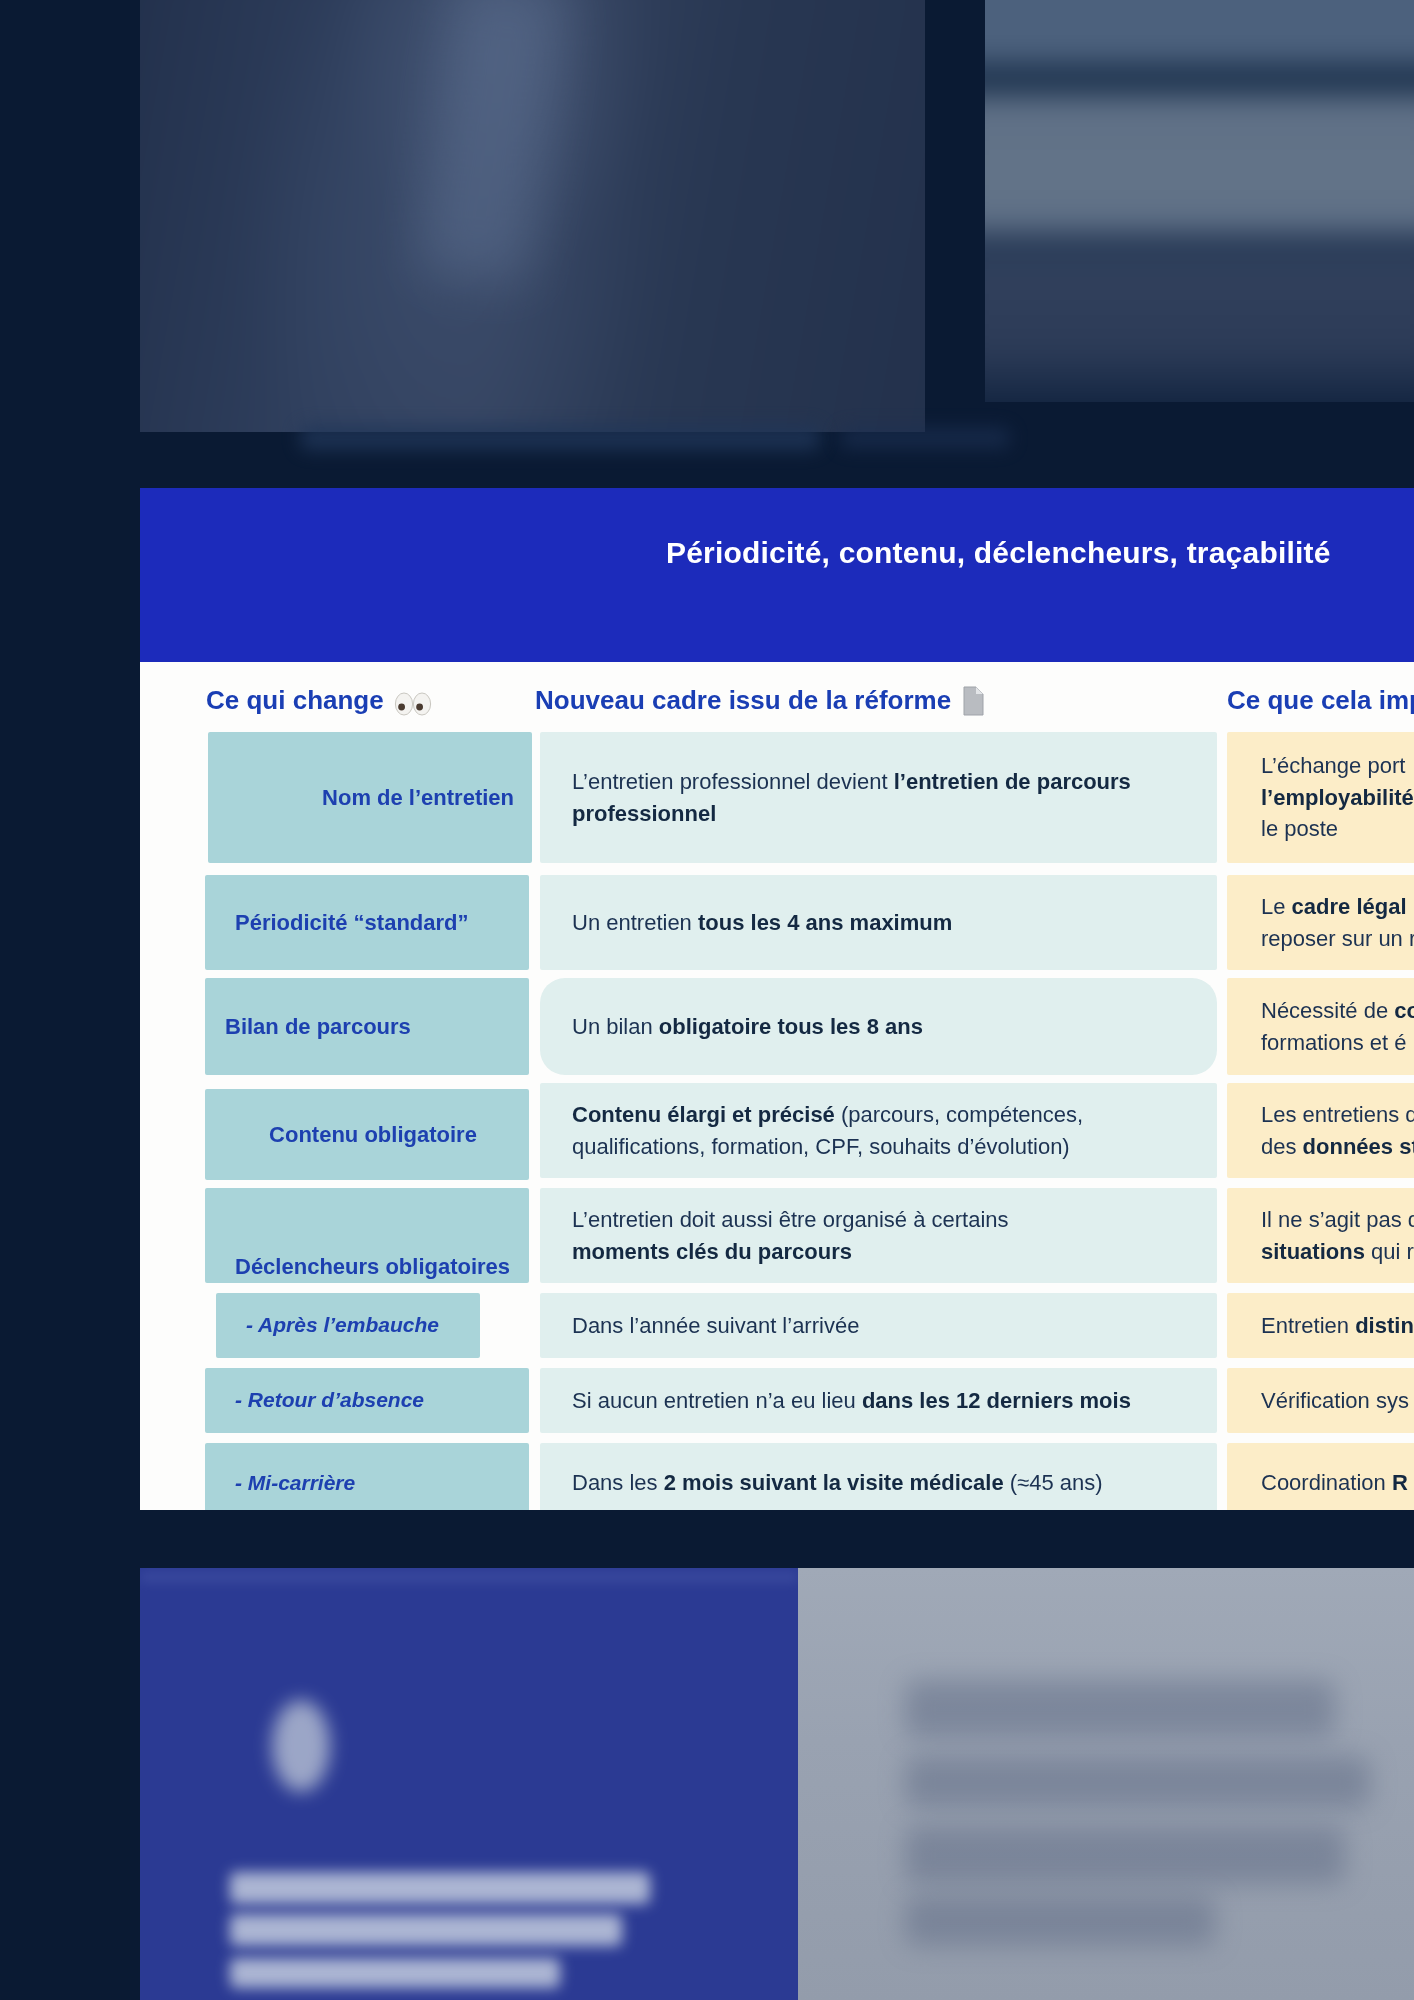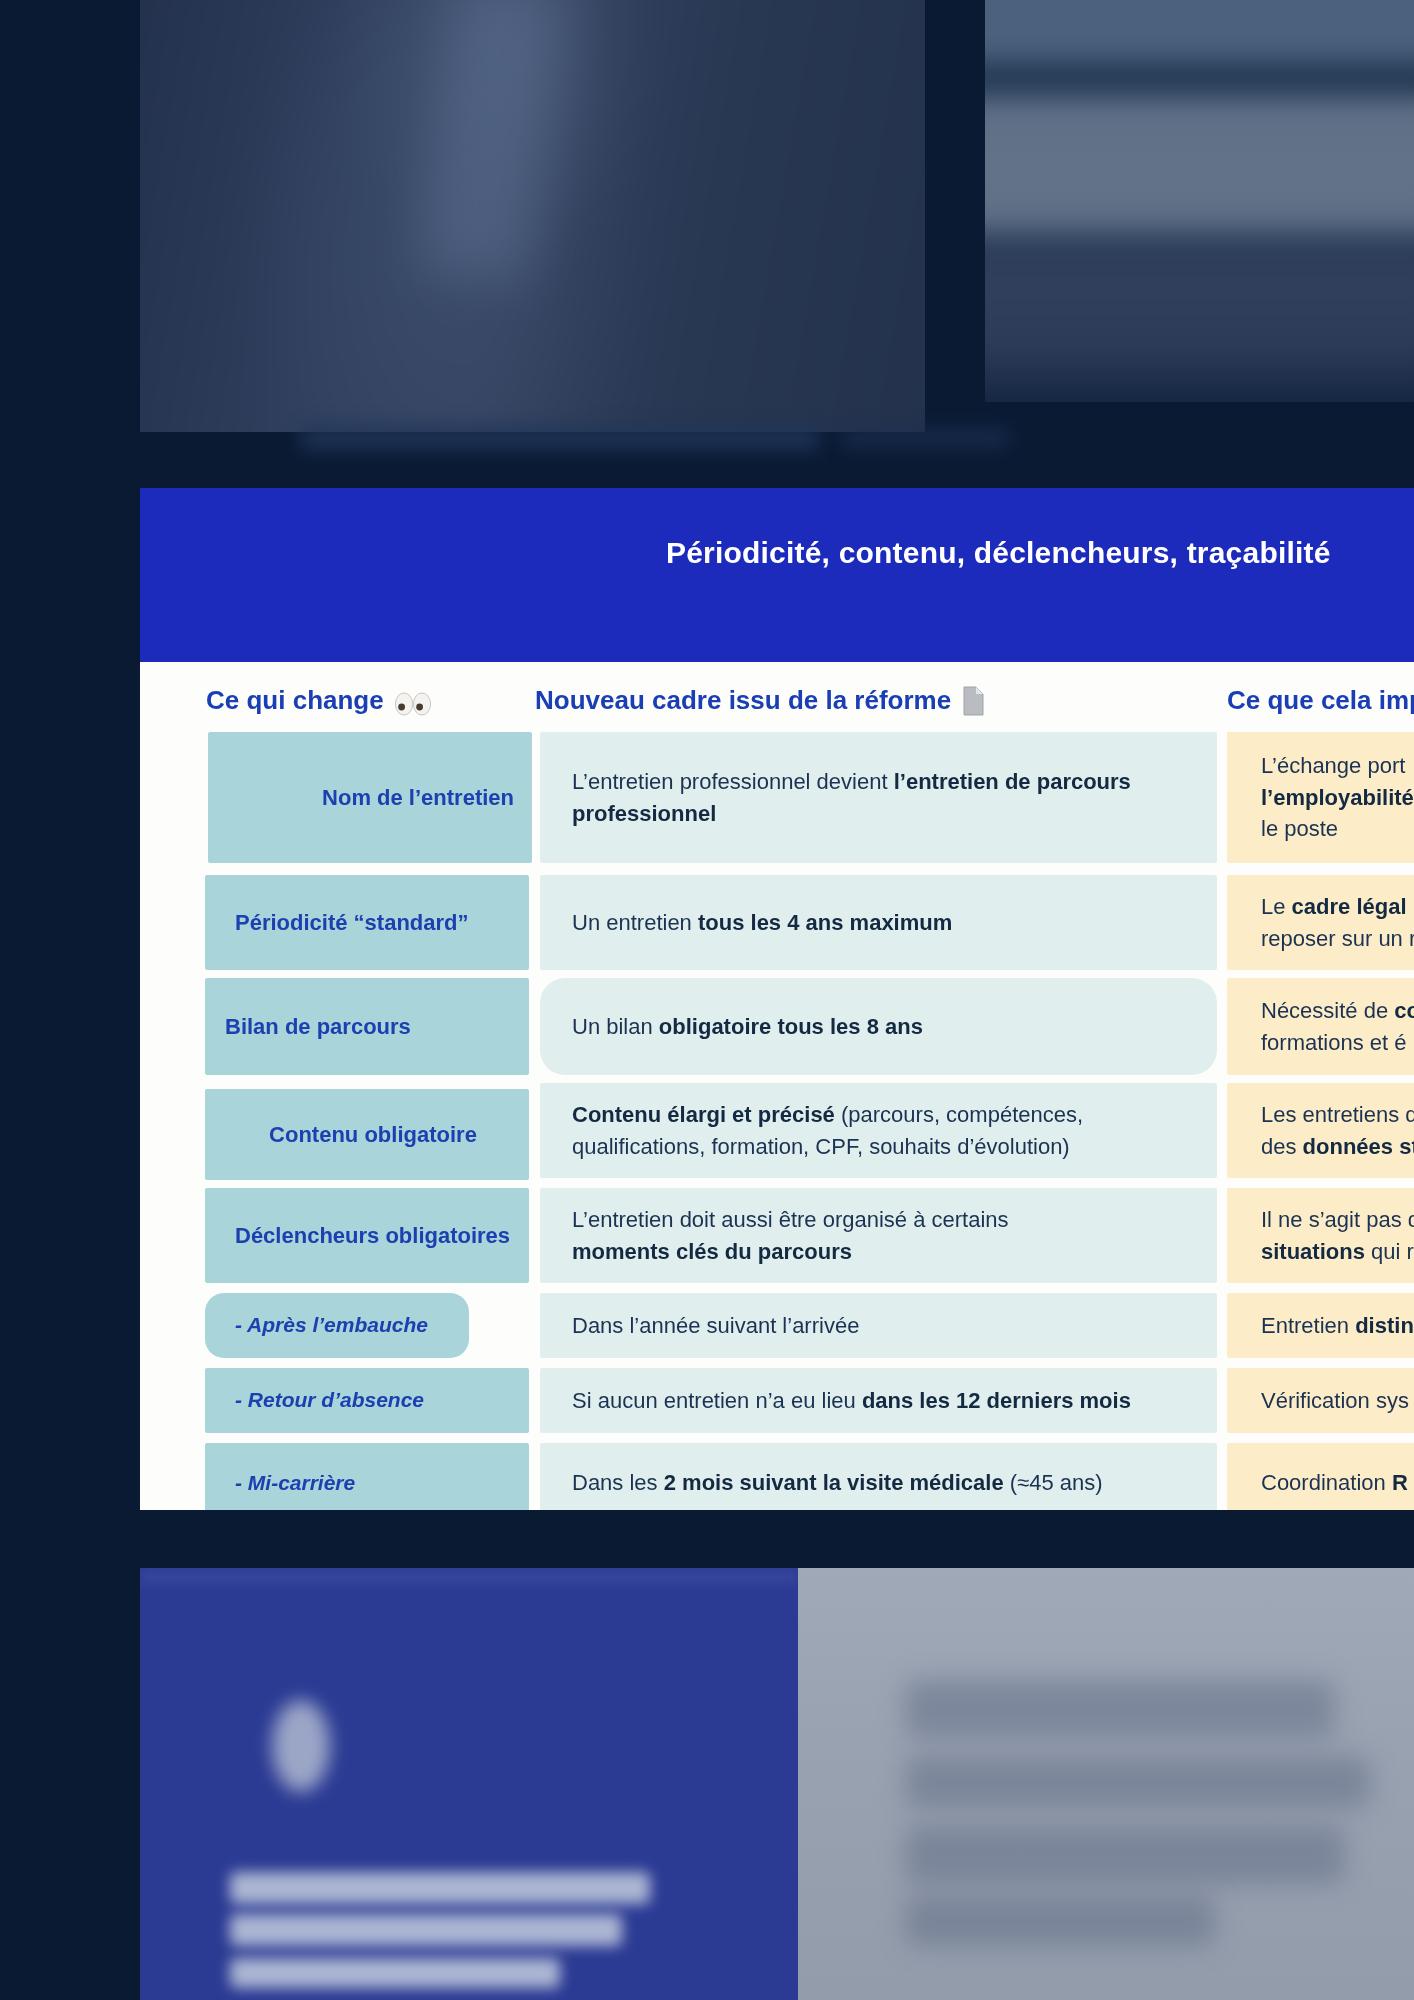--- a/index.html
+++ b/index.html
@@ -142,32 +142,32 @@
         <span>Contenu obligatoire</span>
       </div>
       <div class="cell c2" style="left: 400px; top: 421px; width: 677px; height: 95px;">
         <div class="ln"><span class="b">Contenu élargi et précisé</span><span> (parcours, compétences,</span></div>
         <div class="ln"><span>qualifications, formation, CPF, souhaits d’évolution)</span></div>
       </div>
       <div class="cell c3" style="left: 1087px; top: 421px; width: 340px; height: 95px;">
         <div class="ln"><span>Les entretiens d</span></div>
         <div class="ln"><span>des </span><span class="b">données st</span></div>
       </div>
-      <div class="cell c1" style="left: 65px; top: 526px; width: 324px; height: 95px;">
+      <div class="cell c1" style="left: 65px; top: 526px; width: 324px; height: 95px; justify-content: flex-end;">
         <span>Déclencheurs obligatoires</span>
       </div>
       <div class="cell c2" style="left: 400px; top: 526px; width: 677px; height: 95px;">
         <div class="ln"><span>L’entretien doit aussi être organisé à certains</span></div>
         <div class="ln"><span class="b">moments clés du parcours</span></div>
       </div>
       <div class="cell c3" style="left: 1087px; top: 526px; width: 340px; height: 95px;">
         <div class="ln"><span>Il ne s’agit pas d</span></div>
         <div class="ln"><span class="b">situations</span><span> qui r</span></div>
       </div>
-      <div class="cell c1 it" style="left: 65px; top: 631px; width: 264px; height: 65px; border-radius: 19px;">
+      <div class="cell c1 it" style="left: 76px; top: 631px; width: 264px; height: 65px;">
         <span>- Après l’embauche</span>
       </div>
       <div class="cell c2" style="left: 400px; top: 631px; width: 677px; height: 65px;">
         <div class="ln"><span>Dans l’année suivant l’arrivée</span></div>
       </div>
       <div class="cell c3" style="left: 1087px; top: 631px; width: 340px; height: 65px;">
         <div class="ln"><span>Entretien </span><span class="b">distin</span></div>
       </div>
       <div class="cell c1 it" style="left: 65px; top: 706px; width: 324px; height: 65px;">
         <span>- Retour d’absence</span>

